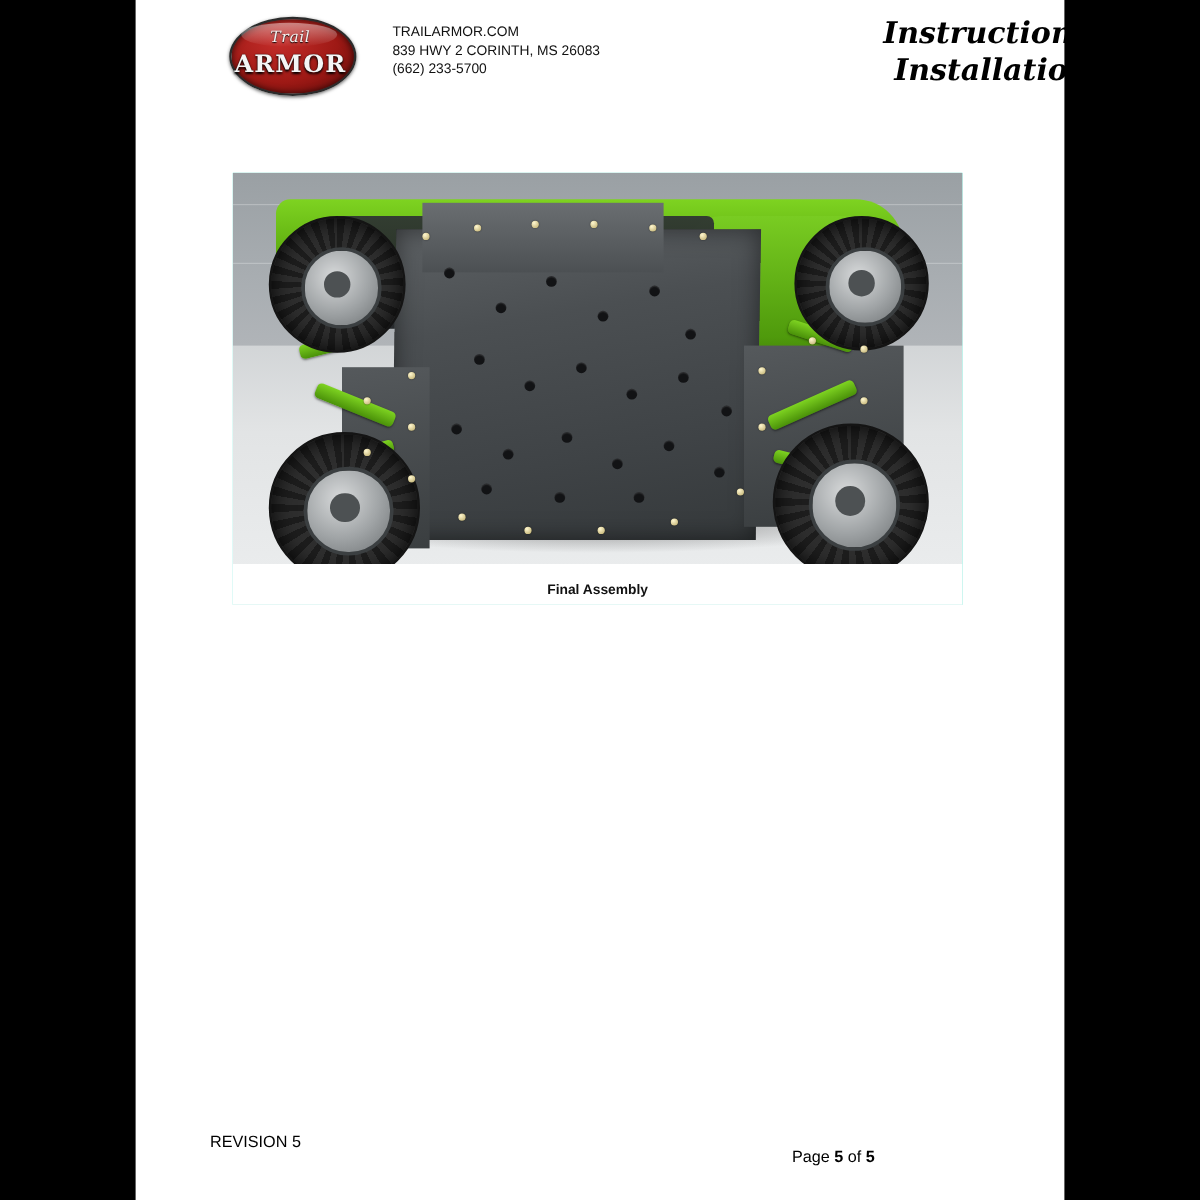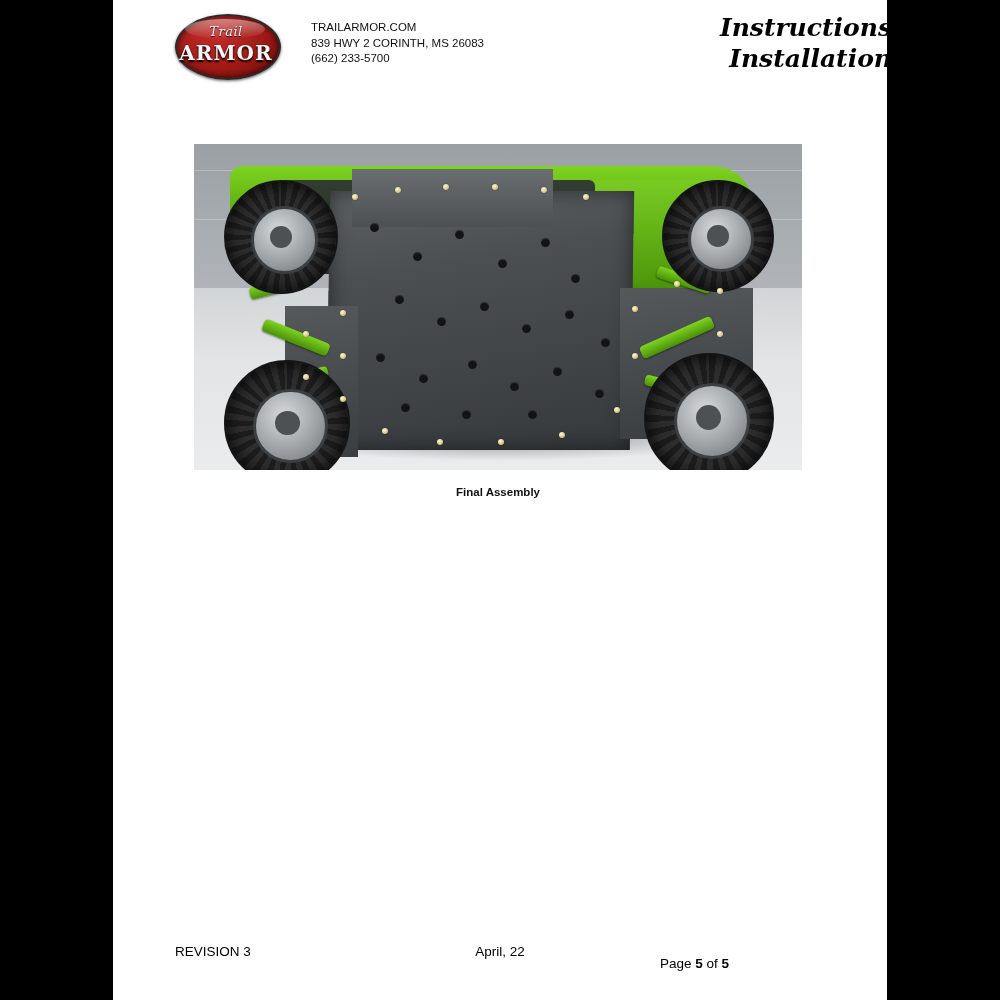--- a/index.html
+++ b/index.html
@@ -15,21 +15,21 @@
     position: absolute;
     left: 113px;
     top: 0;
     width: 774px;
     height: 1000px;
     background: #ffffff;
   }
   
   .header {
     position: absolute;
-    left: 0; top: 0;
+    left: 16px; top: 0;
     width: 774px;
     height: 95px;
     padding-left: 30px;
   }
   .logo {
     position: absolute;
     left: 62px;
     top: 14px;
     width: 102px;
     height: 62px;
@@ -416,19 +416,18 @@
       <div class="hole" style="left:44%; top:74%"></div>
       <div class="hole" style="left:55%; top:74%"></div>
 
       <div class="caption-bar"></div>
       <div class="caption">Final Assembly</div>
     </div>
   </div>
 
   <div class="footer">
     <div class="footer-row">
-      <span class="rev">REVISION 3</span>
-      <span class="date">April, 22</span>
+      <span class="rev">REVISION 5</span>
       <span class="pageno"><span>Page </span><b>5</b><span> of </span><b>5</b></span>
     </div>
   </div>
 
 </div>
 
 </body></html>

